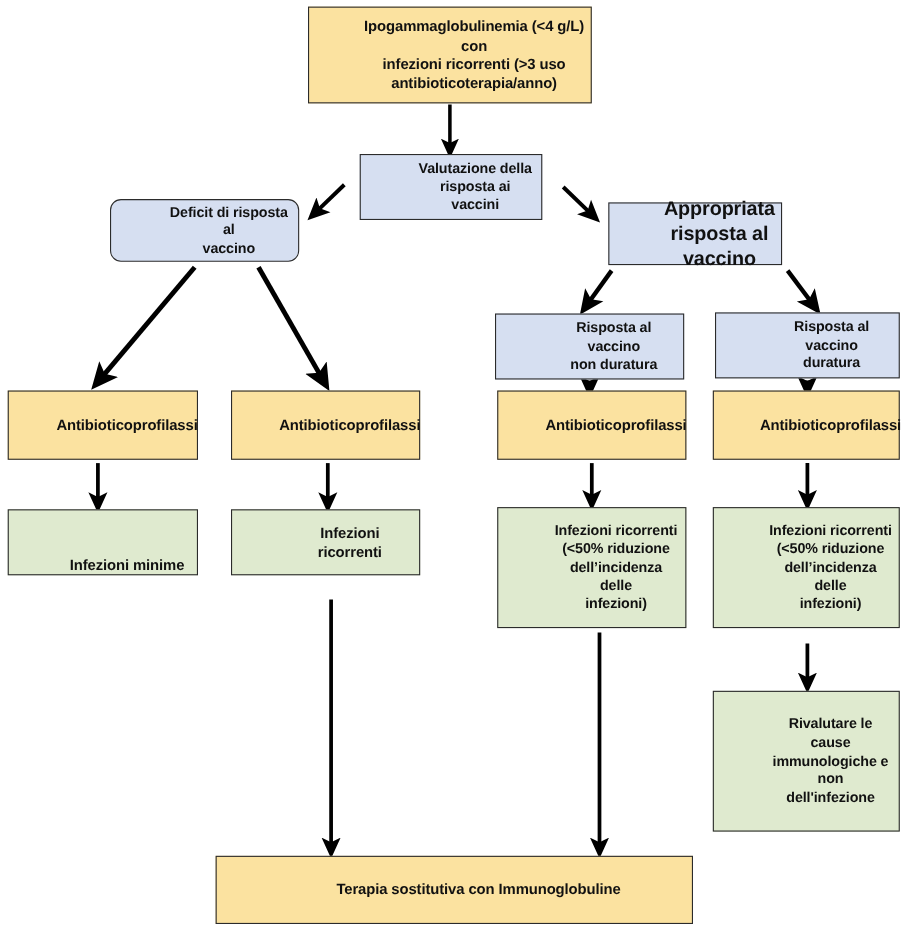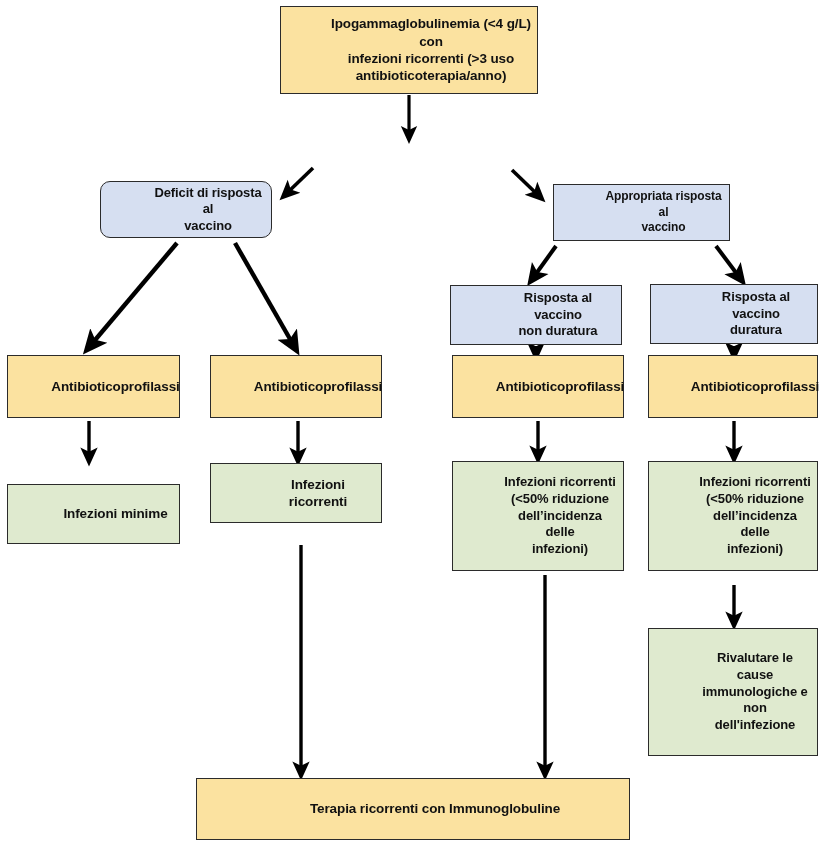--- a/index.html
+++ b/index.html
@@ -93,27 +93,31 @@
 
     <line x1="545" y1="575" x2="545" y2="772" stroke="#000000" stroke-width="3.4" marker-end="url(#ah)"></line>
   </svg>
 
   <div class="node n-yellow" style="left:280px; top:6px; width:258px; height:88px; font-size:13.5px;">
     <span>Ipogammaglobulinemia (&lt;4 g/L) con
 infezioni ricorrenti (&gt;3 uso
 antibioticoterapia/anno)</span>
   </div>
 
+  <div class="node n-blue" style="left:327px; top:140px; width:166px; height:60px; font-size:13px;">
+    <span>Valutazione della
+risposta ai vaccini</span>
+  </div>
 
   <div class="node n-blue" style="left:100px; top:181px; width:172px; height:57px; font-size:13px;border-radius:10px;">
     <span>Deficit di risposta al
 vaccino</span>
   </div>
 
-  <div class="node n-blue" style="left:553px; top:184px; width:177px; height:57px; font-size:12px;">
+  <div class="node n-blue" style="left:553px; top:184px; width:158px; height:57px; font-size:18px;">
     <span>Appropriata risposta al
 vaccino</span>
   </div>
 
   <div class="node n-blue" style="left:450px; top:285px; width:172px; height:60px; font-size:13px;">
     <span>Risposta al vaccino
 non duratura</span>
   </div>
 
   <div class="node n-blue" style="left:650px; top:284px; width:168px; height:60px; font-size:13px;">
@@ -130,21 +134,21 @@
   </div>
 
   <div class="node n-yellow" style="left:452px; top:355px; width:172px; height:63px; font-size:13.5px;">
     <span>Antibioticoprofilassi</span>
   </div>
 
   <div class="node n-yellow" style="left:648px; top:355px; width:170px; height:63px; font-size:13.5px;">
     <span>Antibioticoprofilassi</span>
   </div>
 
-  <div class="node n-green" style="left:7px; top:484px; width:173px; height:60px; font-size:13.5px;">
+  <div class="node n-green" style="left:7px; top:463px; width:173px; height:60px; font-size:13.5px;align-items:flex-end;">
     <span>Infezioni minime</span>
   </div>
 
   <div class="node n-green" style="left:210px; top:463px; width:172px; height:60px; font-size:13.5px;">
     <span>Infezioni ricorrenti</span>
   </div>
 
   <div class="node n-green" style="left:452px; top:461px; width:172px; height:110px; font-size:13px;">
     <span>Infezioni ricorrenti
 (&lt;50% riduzione
@@ -159,16 +163,16 @@
 infezioni)</span>
   </div>
 
   <div class="node n-green" style="left:648px; top:628px; width:170px; height:128px; font-size:13px;justify-content:center;">
     <span>Rivalutare le cause
 immunologiche e non
 dell'infezione</span>
   </div>
 
   <div class="node n-yellow" style="left:196px; top:778px; width:434px; height:62px; font-size:13.5px;">
-    <span>Terapia ricorrenti con Immunoglobuline</span>
+    <span>Terapia sostitutiva con Immunoglobuline</span>
   </div>
 
 </div>
 
 </body></html>

